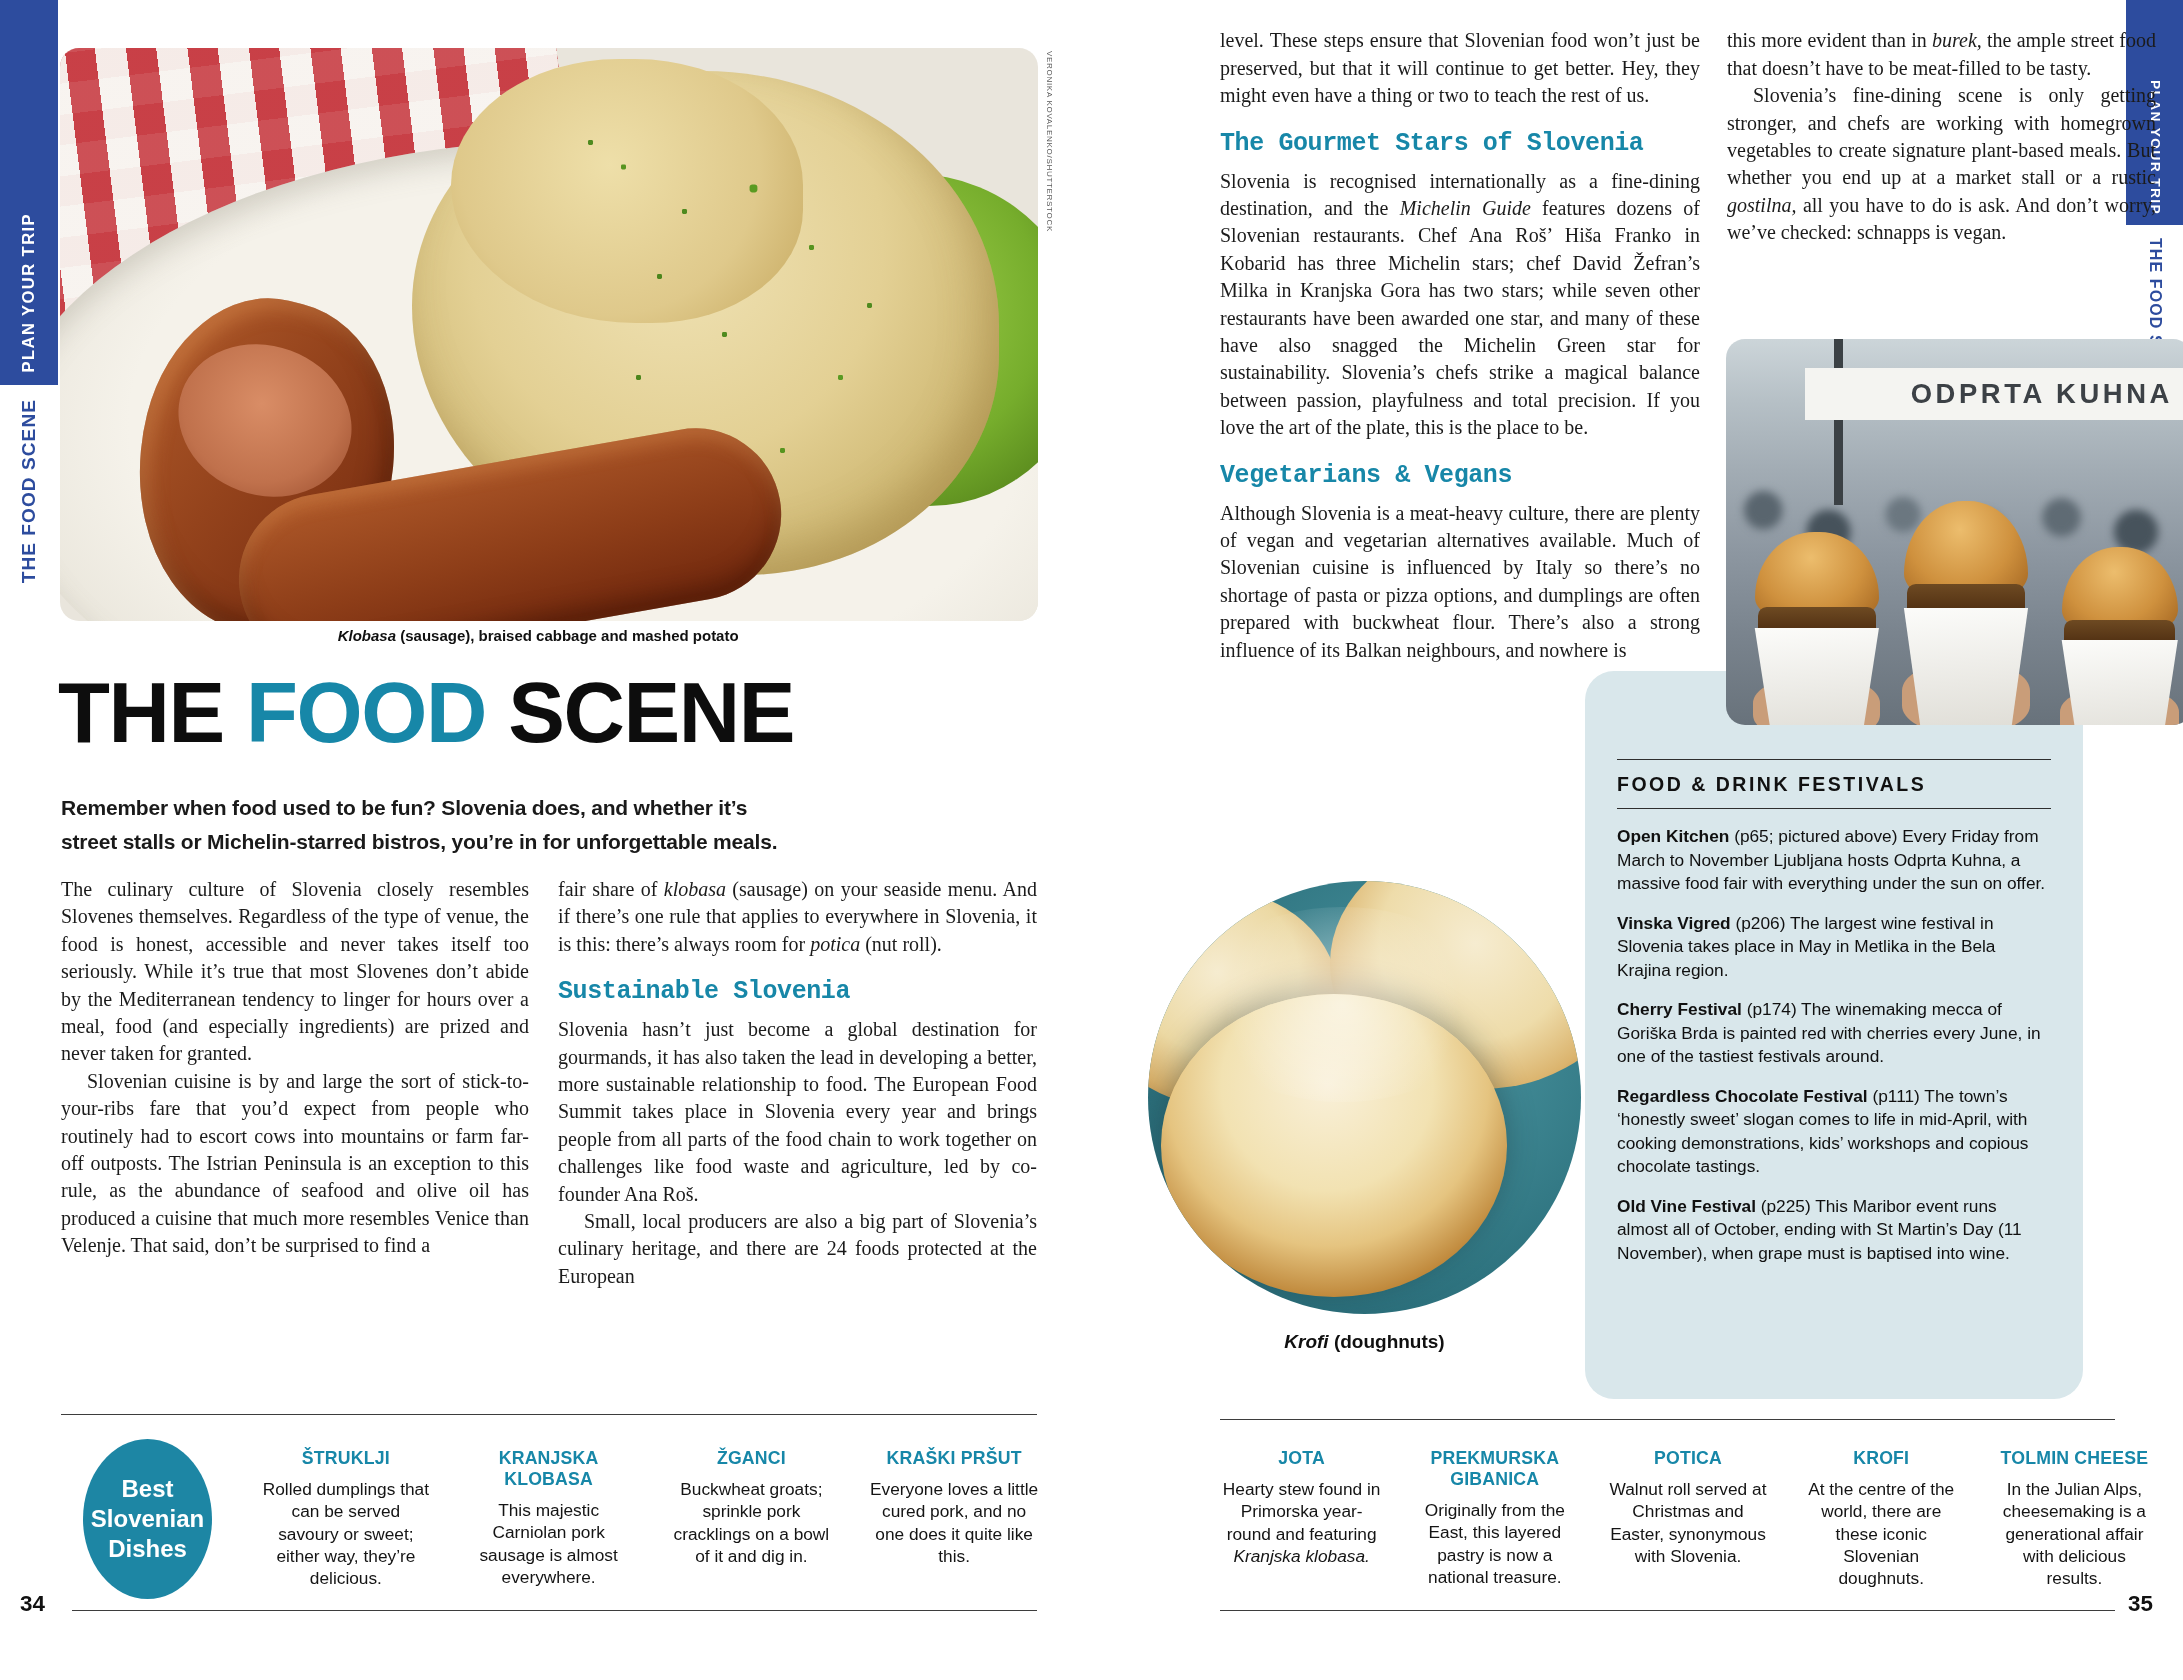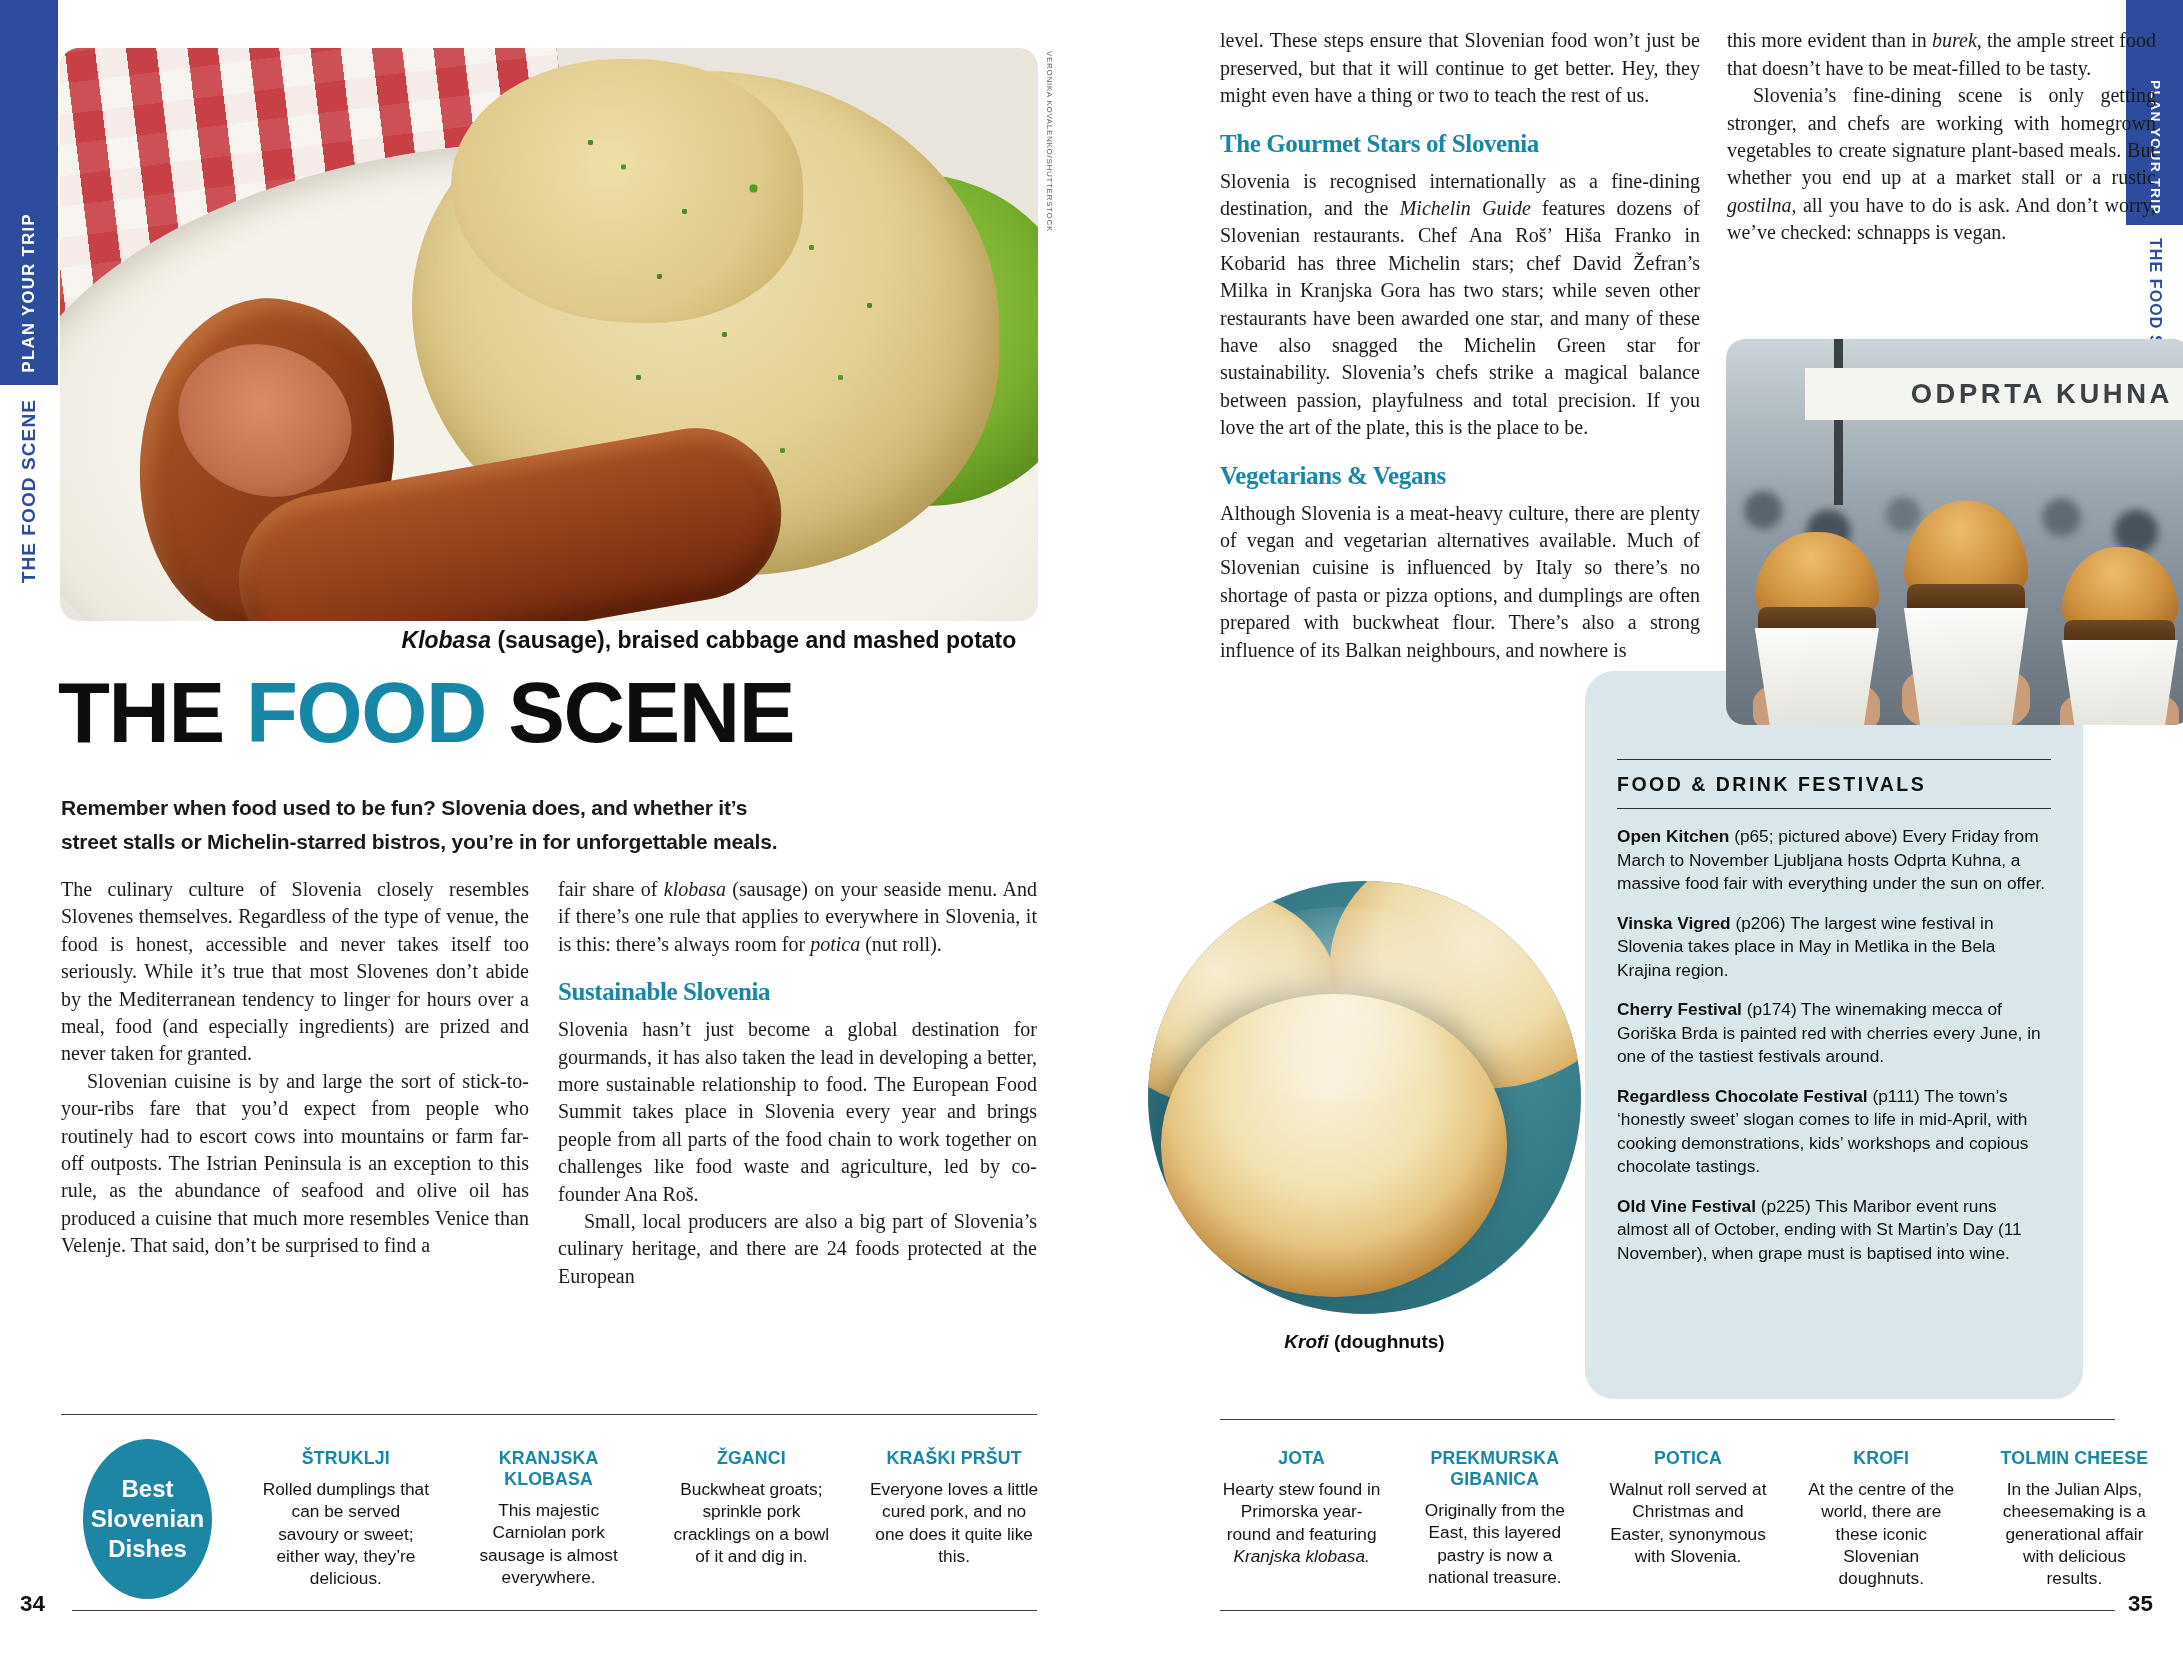--- a/index.html
+++ b/index.html
@@ -49,33 +49,33 @@
      background:linear-gradient(175deg,#b05a2a 0%,#8d3d18 55%,#6d250c 100%);
      box-shadow:inset 0 10px 17.3px rgba(245,170,100,.3),inset 0 -13px 21.7px rgba(60,18,4,.5);}
   .sausage-cut{position:absolute;left:12%;top:52%;width:18%;height:26%;border-radius:50%;
      transform:rotate(20deg);
      background:radial-gradient(circle at 45% 40%,#d98d66,#c0714c 60%,#96492a 100%);}
   .chives{position:absolute;left:54%;top:16%;width:5px;height:5px;background:#4f8a1f;border-radius:1.4px;
      box-shadow:33px 24.5px 0 #57941f,94px 69px 0 #4f8a1f,163px 46px 0 1.4px #5a9a22,69px 134px 0 #4c851c,
        221px 105px 0 #57941f,134px 192px 0 #4f8a1f,250px 235px 0 #5a9a22,48px 235px 0 #4c851c,
        192px 308px 0 #57941f,279px 163px 0 #4f8a1f;}
   .caption-klobasa{position:absolute;left:60px;top:627px;width:978px;box-sizing:border-box;
-     padding-right:21.7px;text-align:right;font-size:23px;font-weight:bold;color:#101010;}
+     padding-right:21.7px;text-align:center;font-size:15px;font-weight:bold;color:#101010;}
   
   .title{position:absolute;left:58px;top:670px;font-size:85px;line-height:85px;font-weight:bold;
      letter-spacing:-1.4px;color:#0d0d0d;white-space:nowrap;}
   .title .accent{color:#1787a8;text-align:center;}
   .intro{position:absolute;left:61px;top:791px;width:982px;font-size:21px;line-height:34px;
      font-weight:bold;color:#1a1a1a;letter-spacing:-0.2px;}
   
   .col{position:absolute;font-family:"Liberation Serif",serif;font-size:20px;line-height:27.4px;
      text-align:justify;color:#1b1b1b;}
   .col p{margin:0;}
   .col p.ind{text-indent:26px;}
-  .col h3{font-family:Liberation Serif, serif;color:#1787a8;font-size:25px;line-height:29px;
+  .col h3{font-family:Liberation Mono, monospace;color:#1787a8;font-size:25px;line-height:29px;
      font-weight:bold;margin:19px 0 10px 0;letter-spacing:-0.4px;text-align:left;}
   #col1{left:61px;top:876px;width:468px;}
   #col2{left:558px;top:876px;width:479px;}
   #colmid{left:1220px;top:27.4px;width:480px;}
   #colright{left:1727px;top:27.4px;width:429px;}
   
   .fest-box{position:absolute;left:1585px;top:671px;width:498px;height:728px;background:#d9e7eb;
      border-radius:29px;z-index:1;box-sizing:border-box;}
   .fest-inner{margin:88px 32px 0 32px;}
   .fest-rule{height:1.4px;background:#2e2e2e;}

